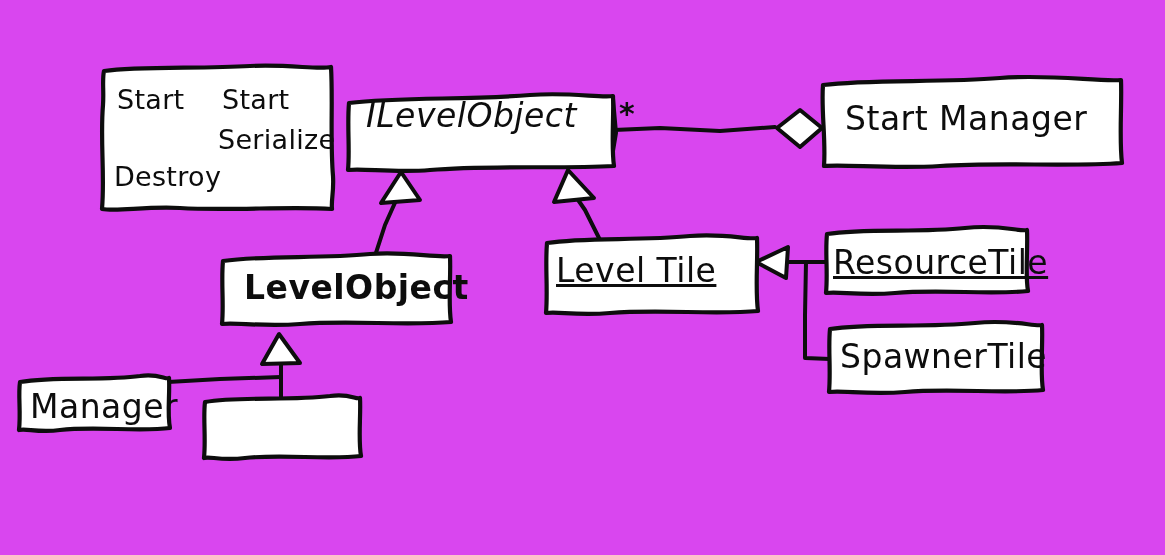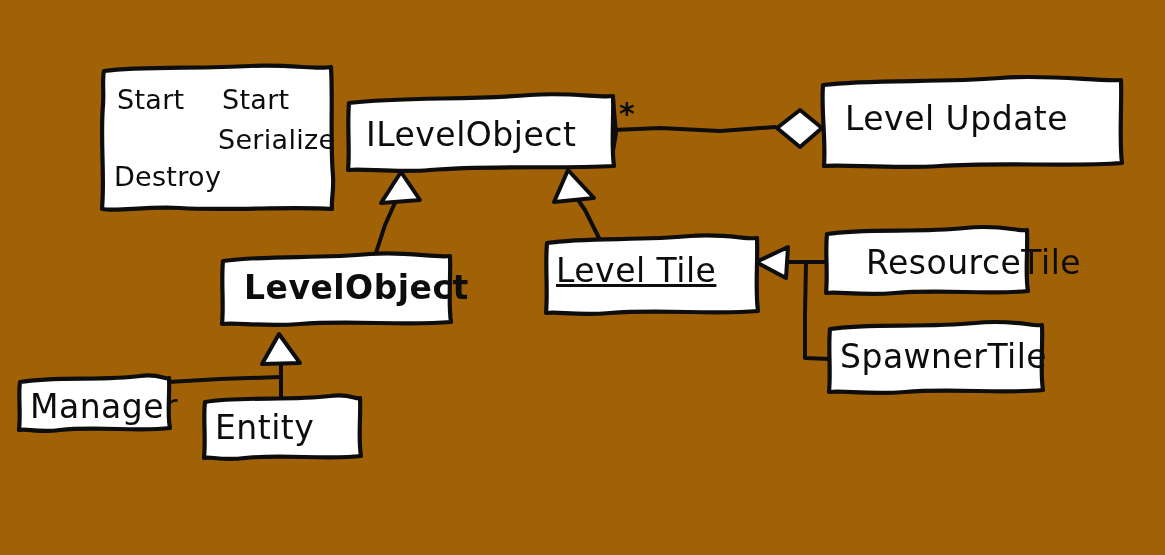--- a/index.html
+++ b/index.html
@@ -8,21 +8,21 @@
     padding: 0;
     background: #ffffff;
   }
   body {
     font-family: "DejaVu Sans", sans-serif;
   }
   #canvas {
     position: relative;
     width: 1165px;
     height: 555px;
-    background: #a16207;
+    background: #d946ef;
     overflow: hidden;
   }
   #diagram-svg {
     position: absolute;
     left: 0;
     top: 0;
     width: 1165px;
     height: 555px;
   }
   .box-path {
@@ -148,31 +148,30 @@
 
   </svg>
 
   <div class="label method-line" style="left:117px; top:84px;">Start</div>
   <div class="label method-line" style="left:222px; top:84px;">Start</div>
 
   <div class="label method-line" style="left:218px; top:124px;">Serialize</div>
 
   <div class="label method-line" style="left:114px; top:161px;">Destroy</div>
 
-  <div class="label cls-name" style="left:366px; top:115px;">ILevelObject</div>
+  <div class="label cls-name" style="left:366px; top:96px;font-style:italic;">ILevelObject</div>
 
   <div class="label multiplicity" style="left:619px; top:96px;">*</div>
 
-  <div class="label cls-name" style="left:845px; top:99px;">Level Update</div>
+  <div class="label cls-name" style="left:845px; top:99px;">Start Manager</div>
 
   <div class="label cls-name" style="left:244px; top:268px;font-weight:bold;">LevelObject</div>
 
   <div class="label cls-name" style="left:556px; top:251px;text-decoration:underline;">Level Tile</div>
 
-  <div class="label cls-name" style="left:866px; top:243px;">ResourceTile</div>
+  <div class="label cls-name" style="left:833px; top:243px;text-decoration:underline;">ResourceTile</div>
 
   <div class="label cls-name" style="left:840px; top:337px;">SpawnerTile</div>
 
   <div class="label cls-name" style="left:30px; top:387px;">Manager</div>
 
-  <div class="label cls-name" style="left:215px; top:408px;">Entity</div>
 
 </div>
 
 </body></html>

